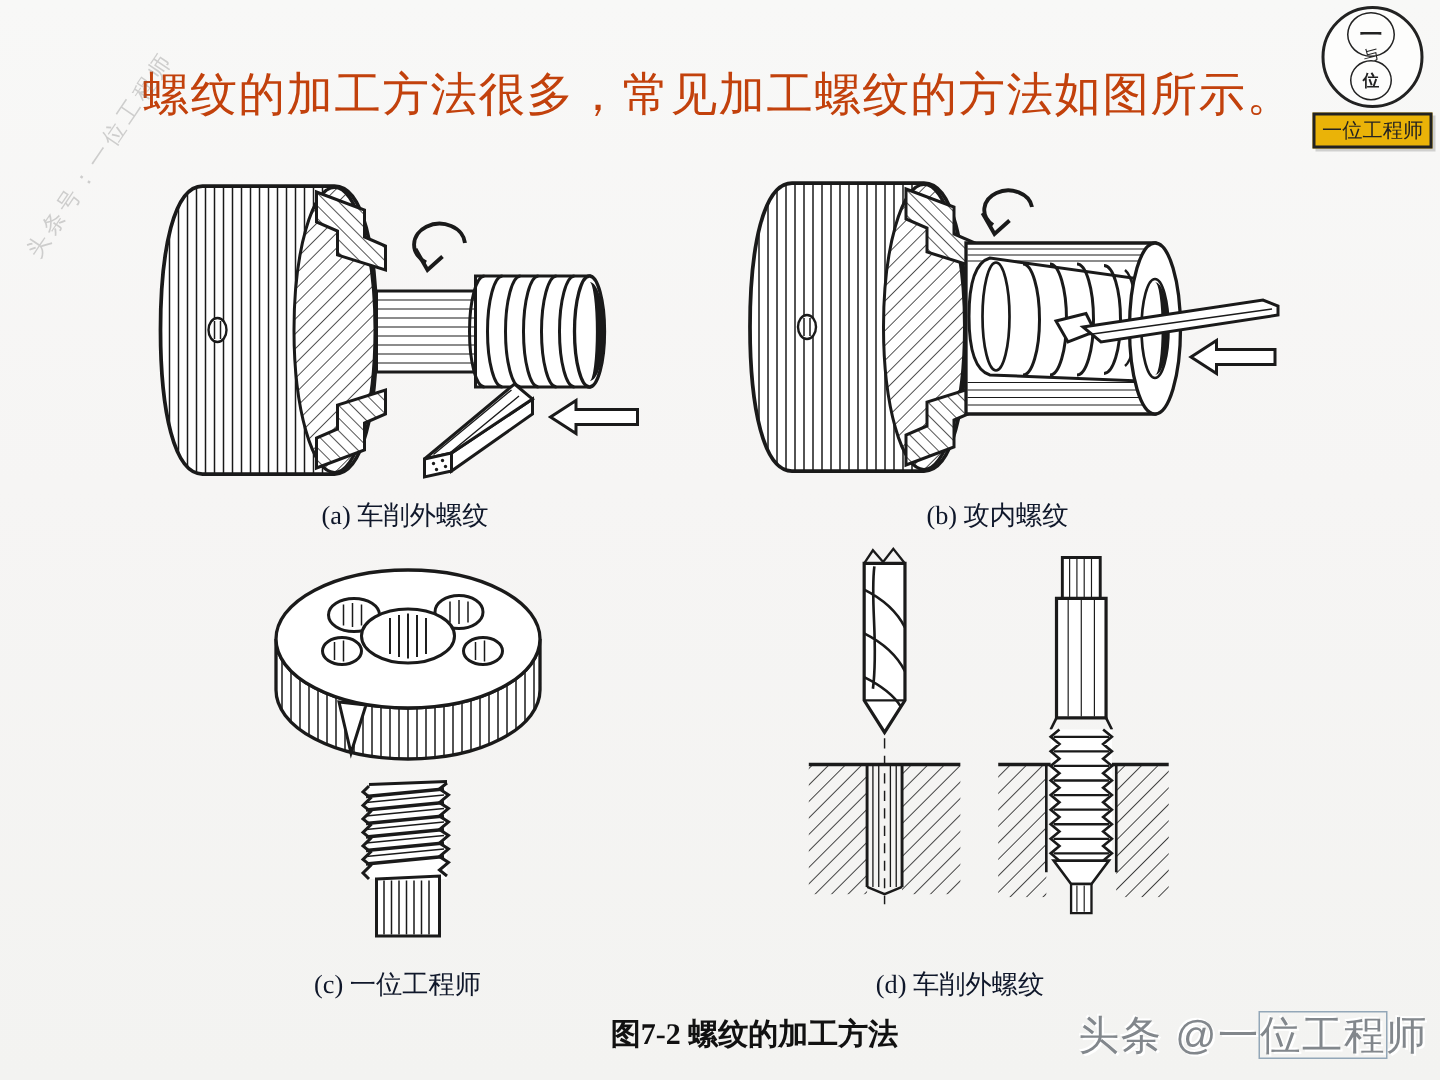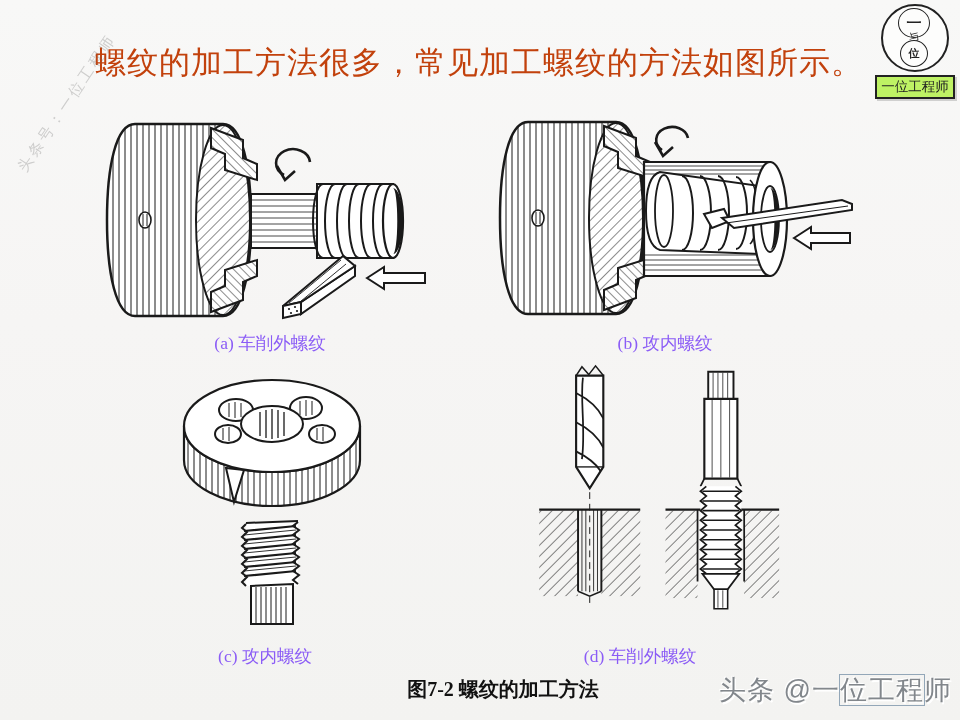--- a/index.html
+++ b/index.html
@@ -21,32 +21,32 @@
   .logo-mark{position:relative;width:64px;height:64px;margin:0 auto;
     border:2.5px solid #222;border-radius:50%;background:#fdfdfc;}
   .logo-c{position:absolute;border:1.8px solid #222;border-radius:50%;
     background:#fdfdfc;display:flex;align-items:center;justify-content:center;
     font-weight:bold;color:#222;}
   .logo-c.top{width:30px;height:28px;left:15px;top:2px;font-size:15px;}
   .logo-c.bottom{width:26px;height:25px;left:17px;top:34px;font-size:11px;}
   .logo-mid{position:absolute;left:26px;top:24px;font-size:10px;color:#222;
     transform:rotate(-15deg);}
   .logo-label{display:inline-block;margin-top:3px;padding:1px 4px;
-    border:2px solid #222;background:#bef264;font-size:13.5px;color:#222;
+    border:2px solid #222;background:#eab308;font-size:13.5px;color:#222;
     box-shadow:2px 2px 0 rgba(160,160,160,.45);white-space:nowrap;}
   
   .wm-left{
     left:14px;top:165px;transform:rotate(-56deg);transform-origin:left top;
     font-size:15px;letter-spacing:3px;color:rgba(110,110,110,.30);
     white-space:nowrap;
   }
   
   .panel-label{
     font-family:"Liberation Serif","DejaVu Serif",serif;
-    font-size:17.5px;color:#8b5cf6;text-align:center;white-space:nowrap;
+    font-size:17.5px;color:#0f172a;text-align:center;white-space:nowrap;
   }
   .caption{
     left:0;top:676px;width:920px;text-align:center;
     font-family:"Liberation Serif","DejaVu Serif",serif;
     font-size:20px;font-weight:bold;color:#111;white-space:nowrap;padding-left:43px;
   }
   
   .wm-br{
     right:8px;top:672px;font-size:27px;font-weight:normal;color:#82878c;
     text-shadow:1.5px 1.5px 0 #ffffff,-1px -1px 0 #ffffff;
@@ -201,21 +201,21 @@
     <path d="M74 150H126V214H74Z" fill="#fff" stroke="none"></path>
     <path d="M74 151 126 149" stroke="#1a1a1a" stroke-width="2"></path>
     <path d="M74 152 70 156 75 160 70 165 75 169 70 174 75 178 70 183 75 187 70 192 75 196 70 201 75 205 70 210 74 214" fill="none" stroke="#1a1a1a" stroke-width="2"></path>
     <path d="M126 150 121 154 127 158 121 163 127 167 121 172 127 176 121 181 127 185 121 190 127 194 121 199 127 203 121 208 126 212" fill="none" stroke="#1a1a1a" stroke-width="2"></path>
     <path d="M72 159 124 154M72 168 124 163M72 177 124 172M72 186 124 181M72 195 124 190M72 204 124 199" stroke="#1a1a1a" stroke-width="2.2"></path>
     <path d="M72 163 124 158M72 172 124 167M72 181 124 176M72 190 124 185M72 199 124 194" stroke="#1a1a1a" stroke-width=".9"></path>
     <path d="M79 214 121 212V252H79Z" fill="#fff" stroke="#1a1a1a" stroke-width="2"></path>
     <path d="M84 215V251M89 215V251M94 215V251M99 215V251M104 215V251M109 215V251M114 215V251" stroke="#1a1a1a" stroke-width="1"></path>
   </g>
 </svg>
-<div class="abs panel-label" style="left:100px;top:644px;width:330px">(c) 攻内螺纹</div>
+<div class="abs panel-label" style="left:100px;top:644px;width:330px">(c) 一位工程师</div>
 
 <svg class="abs" style="left:502px;top:362px" width="292" height="272" viewBox="0 0 300 280">
   <defs>
     <pattern id="dH" width="8" height="8" patternUnits="userSpaceOnUse" patternTransform="rotate(45)">
         <line x1="0" y1="0" x2="0" y2="8" stroke="#1a1a1a" stroke-width="1.1"></line>
       </pattern>
   </defs>
   <g>
     <path d="M76 14V108L90 130L104 108V14Z" fill="#fff" stroke="#1a1a1a" stroke-width="2.2"></path>
     <path d="M76 14 82 5 89 13 96 4 104 14" fill="none" stroke="#1a1a1a" stroke-width="1.6"></path>

